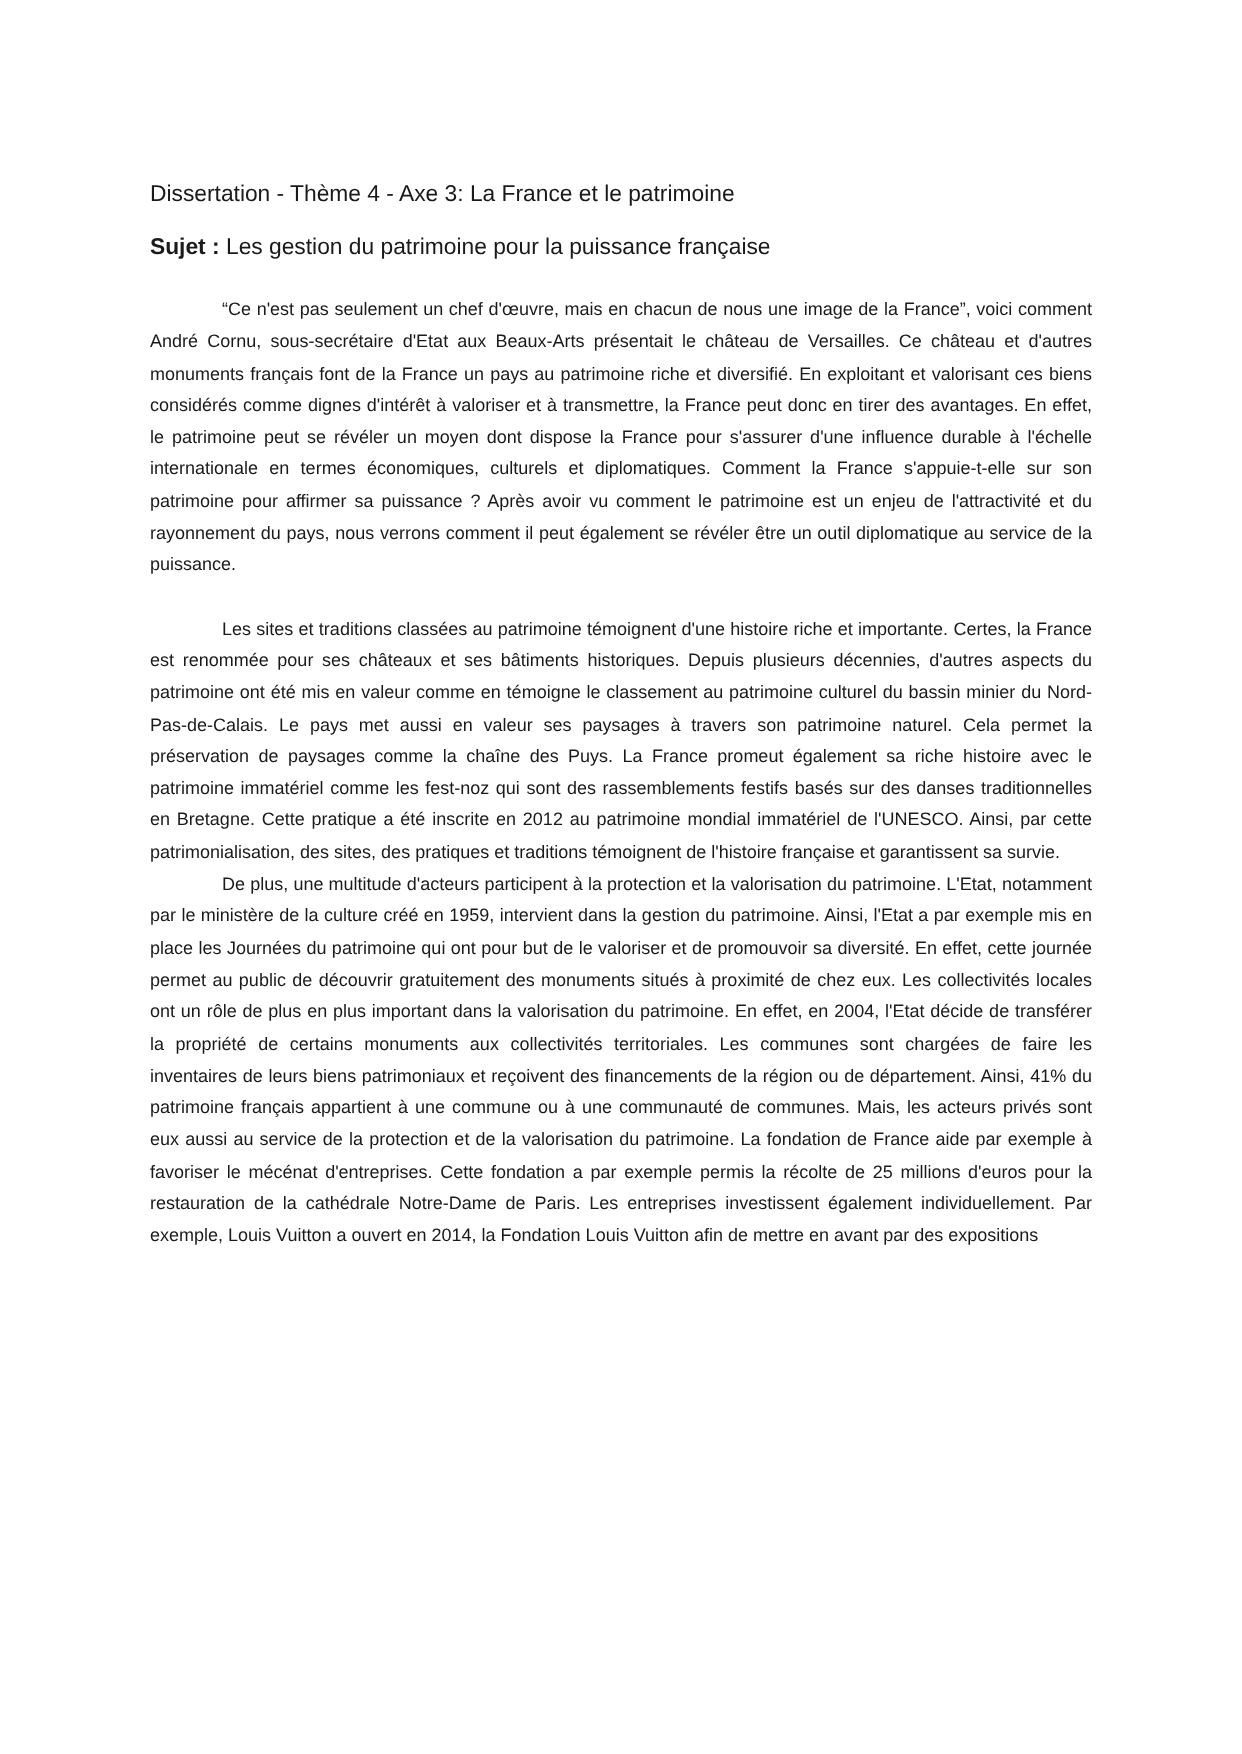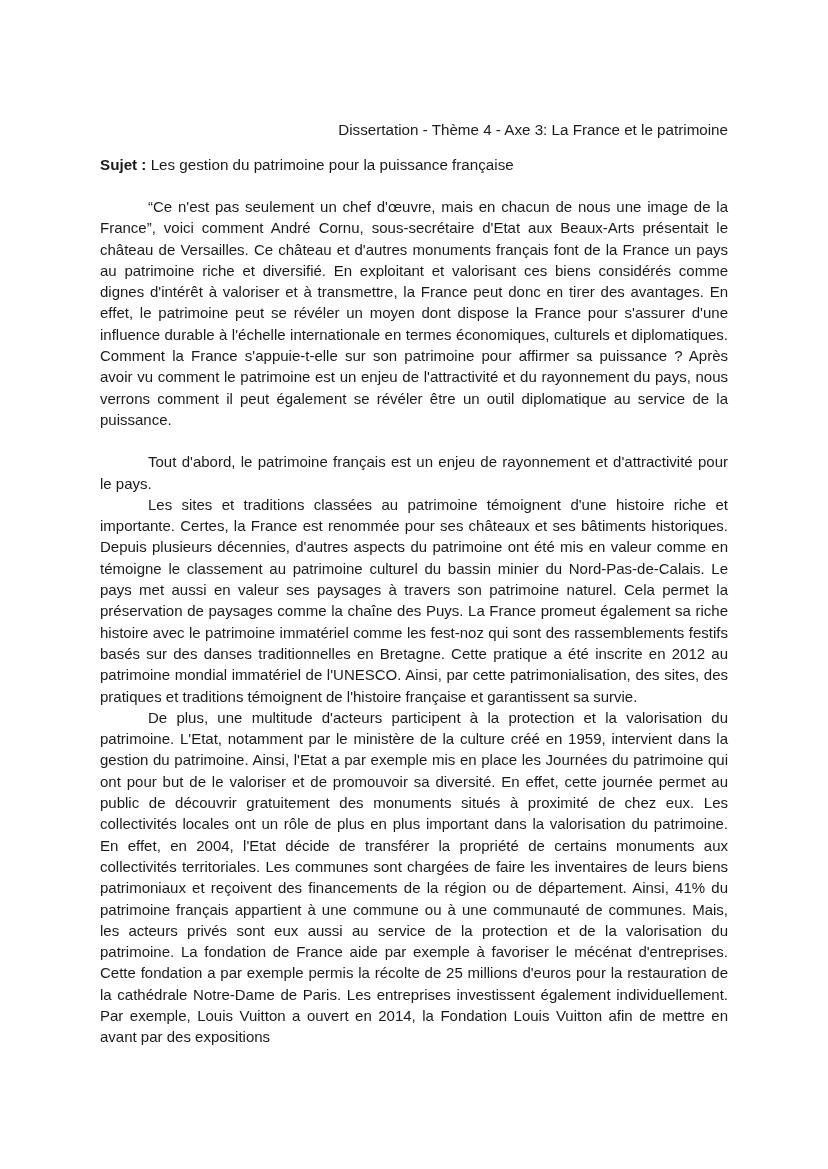--- a/index.html
+++ b/index.html
@@ -15,45 +15,44 @@
       font-family: "Liberation Sans", sans-serif;
       color: #1a1a1a;
     }
     .page {
       position: absolute;
       left: 100px;
       top: 120px;
       width: 628px;
     }
     .title {
-      text-align: right;
+      text-align: left;
       font-size: 15.2px;
       line-height: 20px;
       margin: 0 0 15px 0;
     }
     .subject {
       font-size: 15.2px;
       line-height: 20px;
       margin: 0 0 21px 0;
     }
     .subject b { font-weight: bold; }
     p.para {
-      font-size: 15px;
+      font-size: 12px;
       line-height: 21.3px;
       margin: 0;
       text-align: justify;
       text-indent: 48px;
     }
     p.para.gap-after { margin-bottom: 21px; }
   </style>
 </head>
 <body>
 
 <div class="page">
   <div class="title">Dissertation - Thème 4 - Axe 3: La France et le patrimoine</div>
   <div class="subject">
     <b>Sujet :</b><span> Les gestion du patrimoine pour la puissance française</span>
   </div>
   <p class="para gap-after">“Ce n'est pas seulement un chef d'œuvre, mais en chacun de nous une image de la France”, voici comment André Cornu, sous-secrétaire d'Etat aux Beaux-Arts présentait le château de Versailles. Ce château et d'autres monuments français font de la France un pays au patrimoine riche et diversifié. En exploitant et valorisant ces biens considérés comme dignes d'intérêt à valoriser et à transmettre, la France peut donc en tirer des avantages. En effet, le patrimoine peut se révéler un moyen dont dispose la France pour s'assurer d'une influence durable à l'échelle internationale en termes économiques, culturels et diplomatiques. Comment la France s'appuie-t-elle sur son patrimoine pour affirmer sa puissance ? Après avoir vu comment le patrimoine est un enjeu de l'attractivité et du rayonnement du pays, nous verrons comment il peut également se révéler être un outil diplomatique au service de la puissance.</p>
-  <p class="para">Tout d'abord, le patrimoine français est un enjeu de rayonnement et d'attractivité pour le pays.</p>
   <p class="para">Les sites et traditions classées au patrimoine témoignent d'une histoire riche et importante. Certes, la France est renommée pour ses châteaux et ses bâtiments historiques. Depuis plusieurs décennies, d'autres aspects du patrimoine ont été mis en valeur comme en témoigne le classement au patrimoine culturel du bassin minier du Nord-Pas-de-Calais. Le pays met aussi en valeur ses paysages à travers son patrimoine naturel. Cela permet la préservation de paysages comme la chaîne des Puys. La France promeut également sa riche histoire avec le patrimoine immatériel comme les fest-noz qui sont des rassemblements festifs basés sur des danses traditionnelles en Bretagne. Cette pratique a été inscrite en 2012 au patrimoine mondial immatériel de l'UNESCO. Ainsi, par cette patrimonialisation, des sites, des pratiques et traditions témoignent de l'histoire française et garantissent sa survie.</p>
   <p class="para">De plus, une multitude d'acteurs participent à la protection et la valorisation du patrimoine. L'Etat, notamment par le ministère de la culture créé en 1959, intervient dans la gestion du patrimoine. Ainsi, l'Etat a par exemple mis en place les Journées du patrimoine qui ont pour but de le valoriser et de promouvoir sa diversité. En effet, cette journée permet au public de découvrir gratuitement des monuments situés à proximité de chez eux. Les collectivités locales ont un rôle de plus en plus important dans la valorisation du patrimoine. En effet, en 2004, l'Etat décide de transférer la propriété de certains monuments aux collectivités territoriales. Les communes sont chargées de faire les inventaires de leurs biens patrimoniaux et reçoivent des financements de la région ou de département. Ainsi, 41% du patrimoine français appartient à une commune ou à une communauté de communes. Mais, les acteurs privés sont eux aussi au service de la protection et de la valorisation du patrimoine. La fondation de France aide par exemple à favoriser le mécénat d'entreprises. Cette fondation a par exemple permis la récolte de 25 millions d'euros pour la restauration de la cathédrale Notre-Dame de Paris. Les entreprises investissent également individuellement. Par exemple, Louis Vuitton a ouvert en 2014, la Fondation Louis Vuitton afin de mettre en avant par des expositions</p>
 </div>
 
 </body></html>

